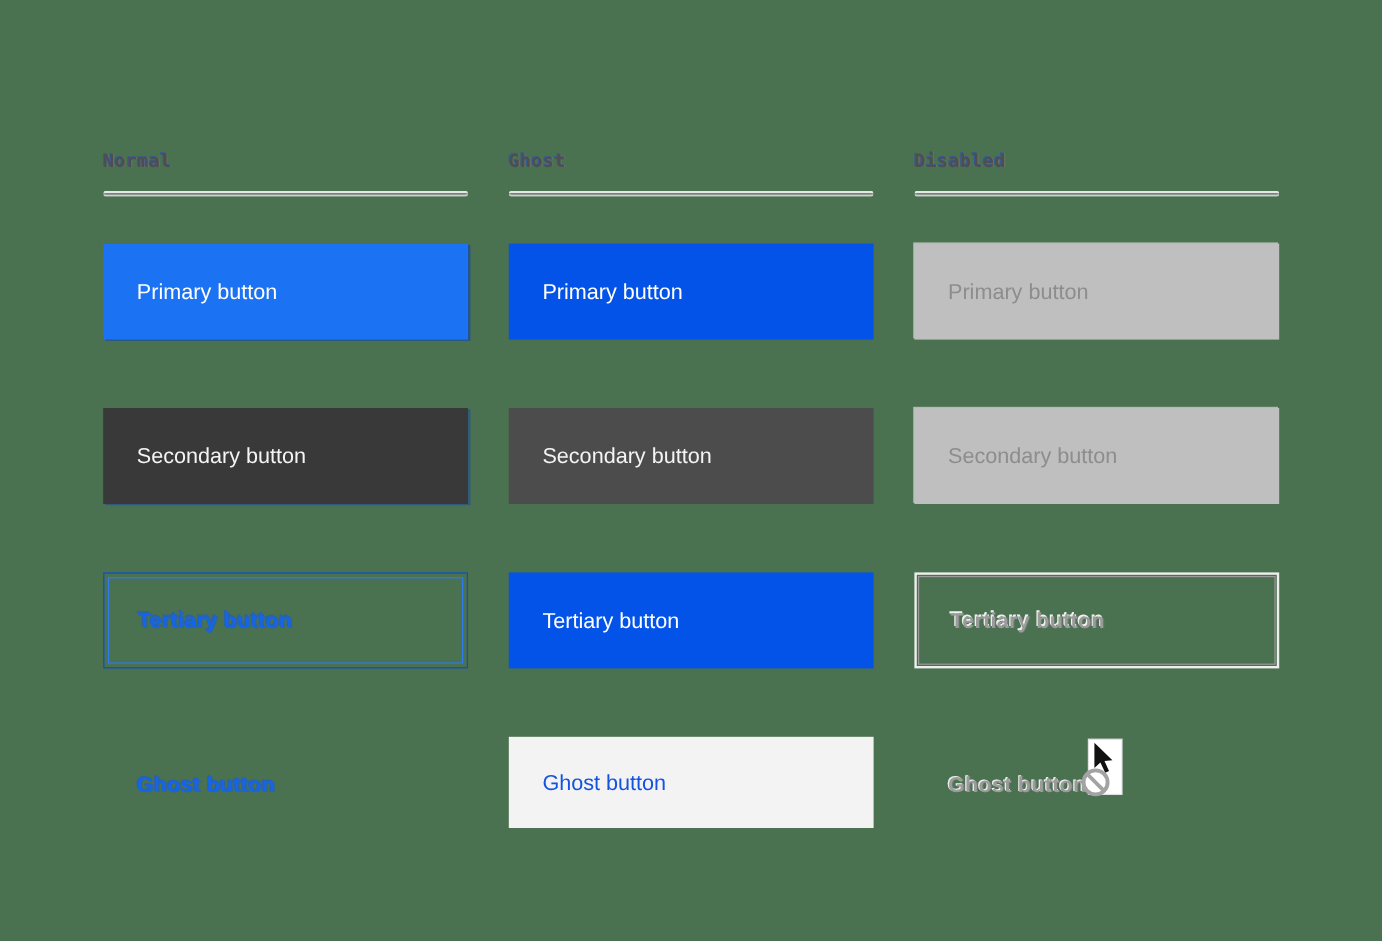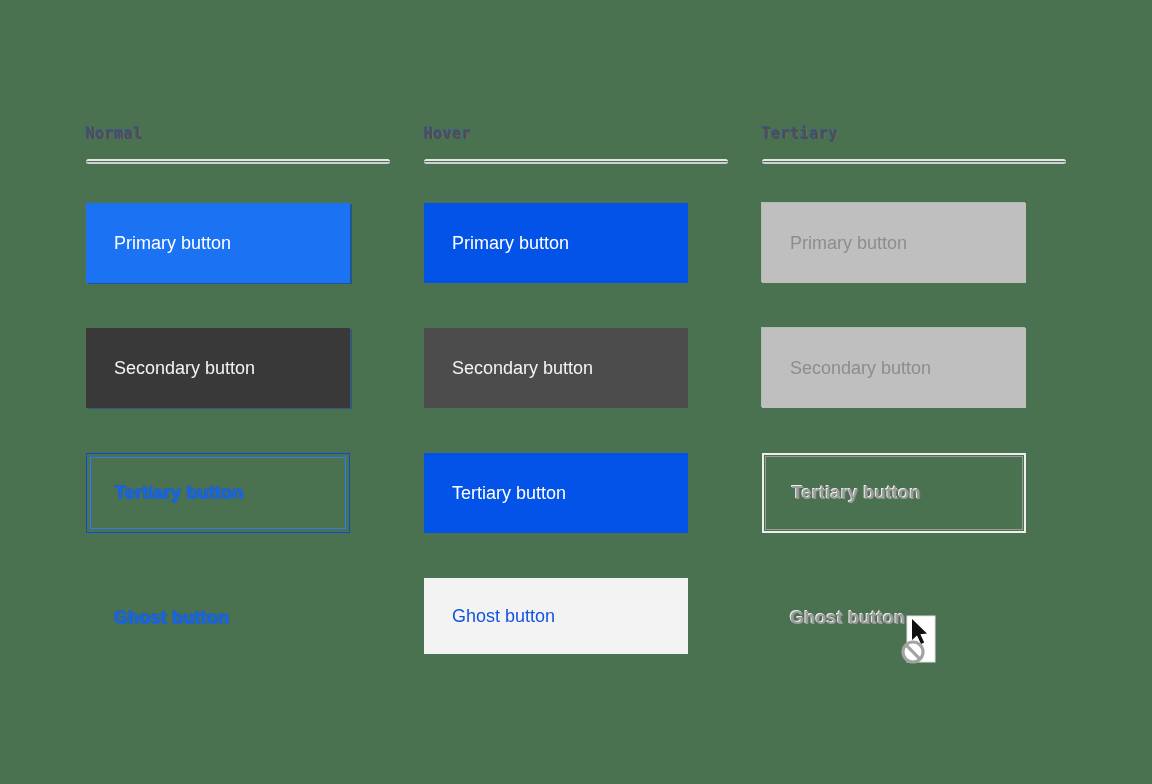--- a/index.html
+++ b/index.html
@@ -24,25 +24,25 @@
   .rule {
     height:5px; border:none;
     border-top:2px solid #e6e6e6;
     border-bottom:2px solid #cfcfcf;
     border-radius:3px;
     background:transparent;
     margin-bottom:39px;
   }
   .btn {
     position:relative;
-    width:264px; height:80px;
+    width:304px; height:80px;
     display:flex; align-items:center;
     padding-left:28px;
     font-size:18px;
-    margin-bottom:45px;
+    margin-bottom:57px;
     cursor:pointer;
     border:none; text-align:left;
   }
   
   .primary-normal   { background:#1B72F2; color:#ffffff; box-shadow:2px 1px 0 rgba(10,60,190,0.55); }
   .primary-hover    { background:#0353E9; color:#ffffff; }
   
   .secondary-normal { background:#393939; color:#f4f4f4; box-shadow:2px 1px 0 rgba(10,60,190,0.4); }
   .secondary-hover  { background:#4C4C4C; color:#f4f4f4; }
   
@@ -96,38 +96,38 @@
     </button>
     <button class="btn tertiary-normal">
       <span class="txt-double-blue">Tertiary button</span>
     </button>
     <button class="btn ghost-normal">
       <span class="txt-double-blue">Ghost button</span>
     </button>
   </div>
 
   <div class="col">
-    <div class="col-header">Hover</div>
+    <div class="col-header">Ghost</div>
     <hr class="rule">
     <button class="btn primary-hover">
       <span>Primary button</span>
     </button>
     <button class="btn secondary-hover">
       <span>Secondary button</span>
     </button>
     <button class="btn tertiary-hover">
       <span>Tertiary button</span>
     </button>
     <button class="btn ghost-hover">
       <span>Ghost button</span>
     </button>
   </div>
 
   <div class="col">
-    <div class="col-header">Tertiary</div>
+    <div class="col-header">Disabled</div>
     <hr class="rule">
     <button class="btn disabled-fill">
       <span>Primary button</span>
     </button>
     <button class="btn disabled-fill">
       <span>Secondary button</span>
     </button>
     <button class="btn tertiary-disabled">
       <span class="txt-double-gray">Tertiary button</span>
     </button>

